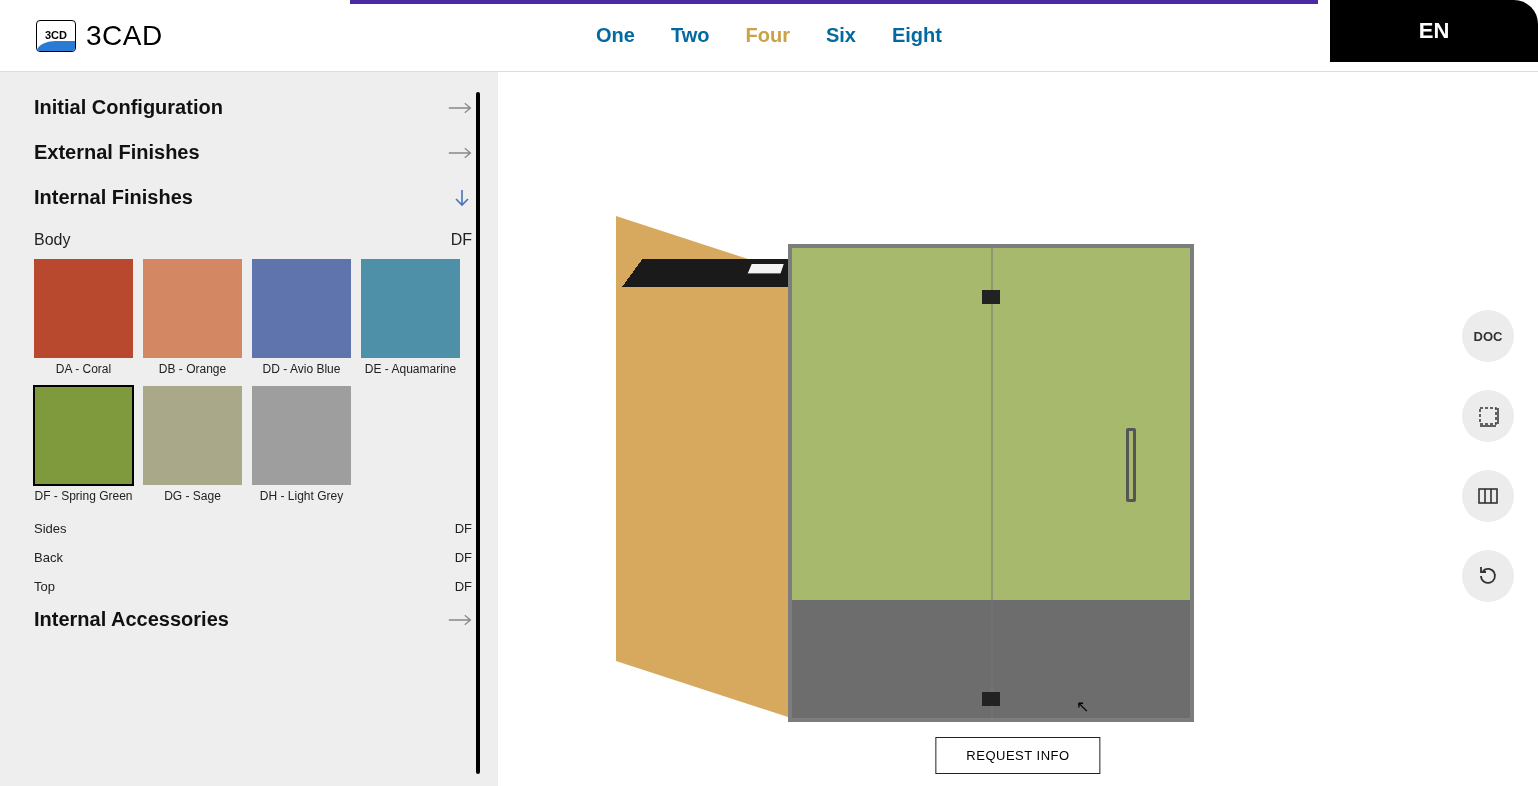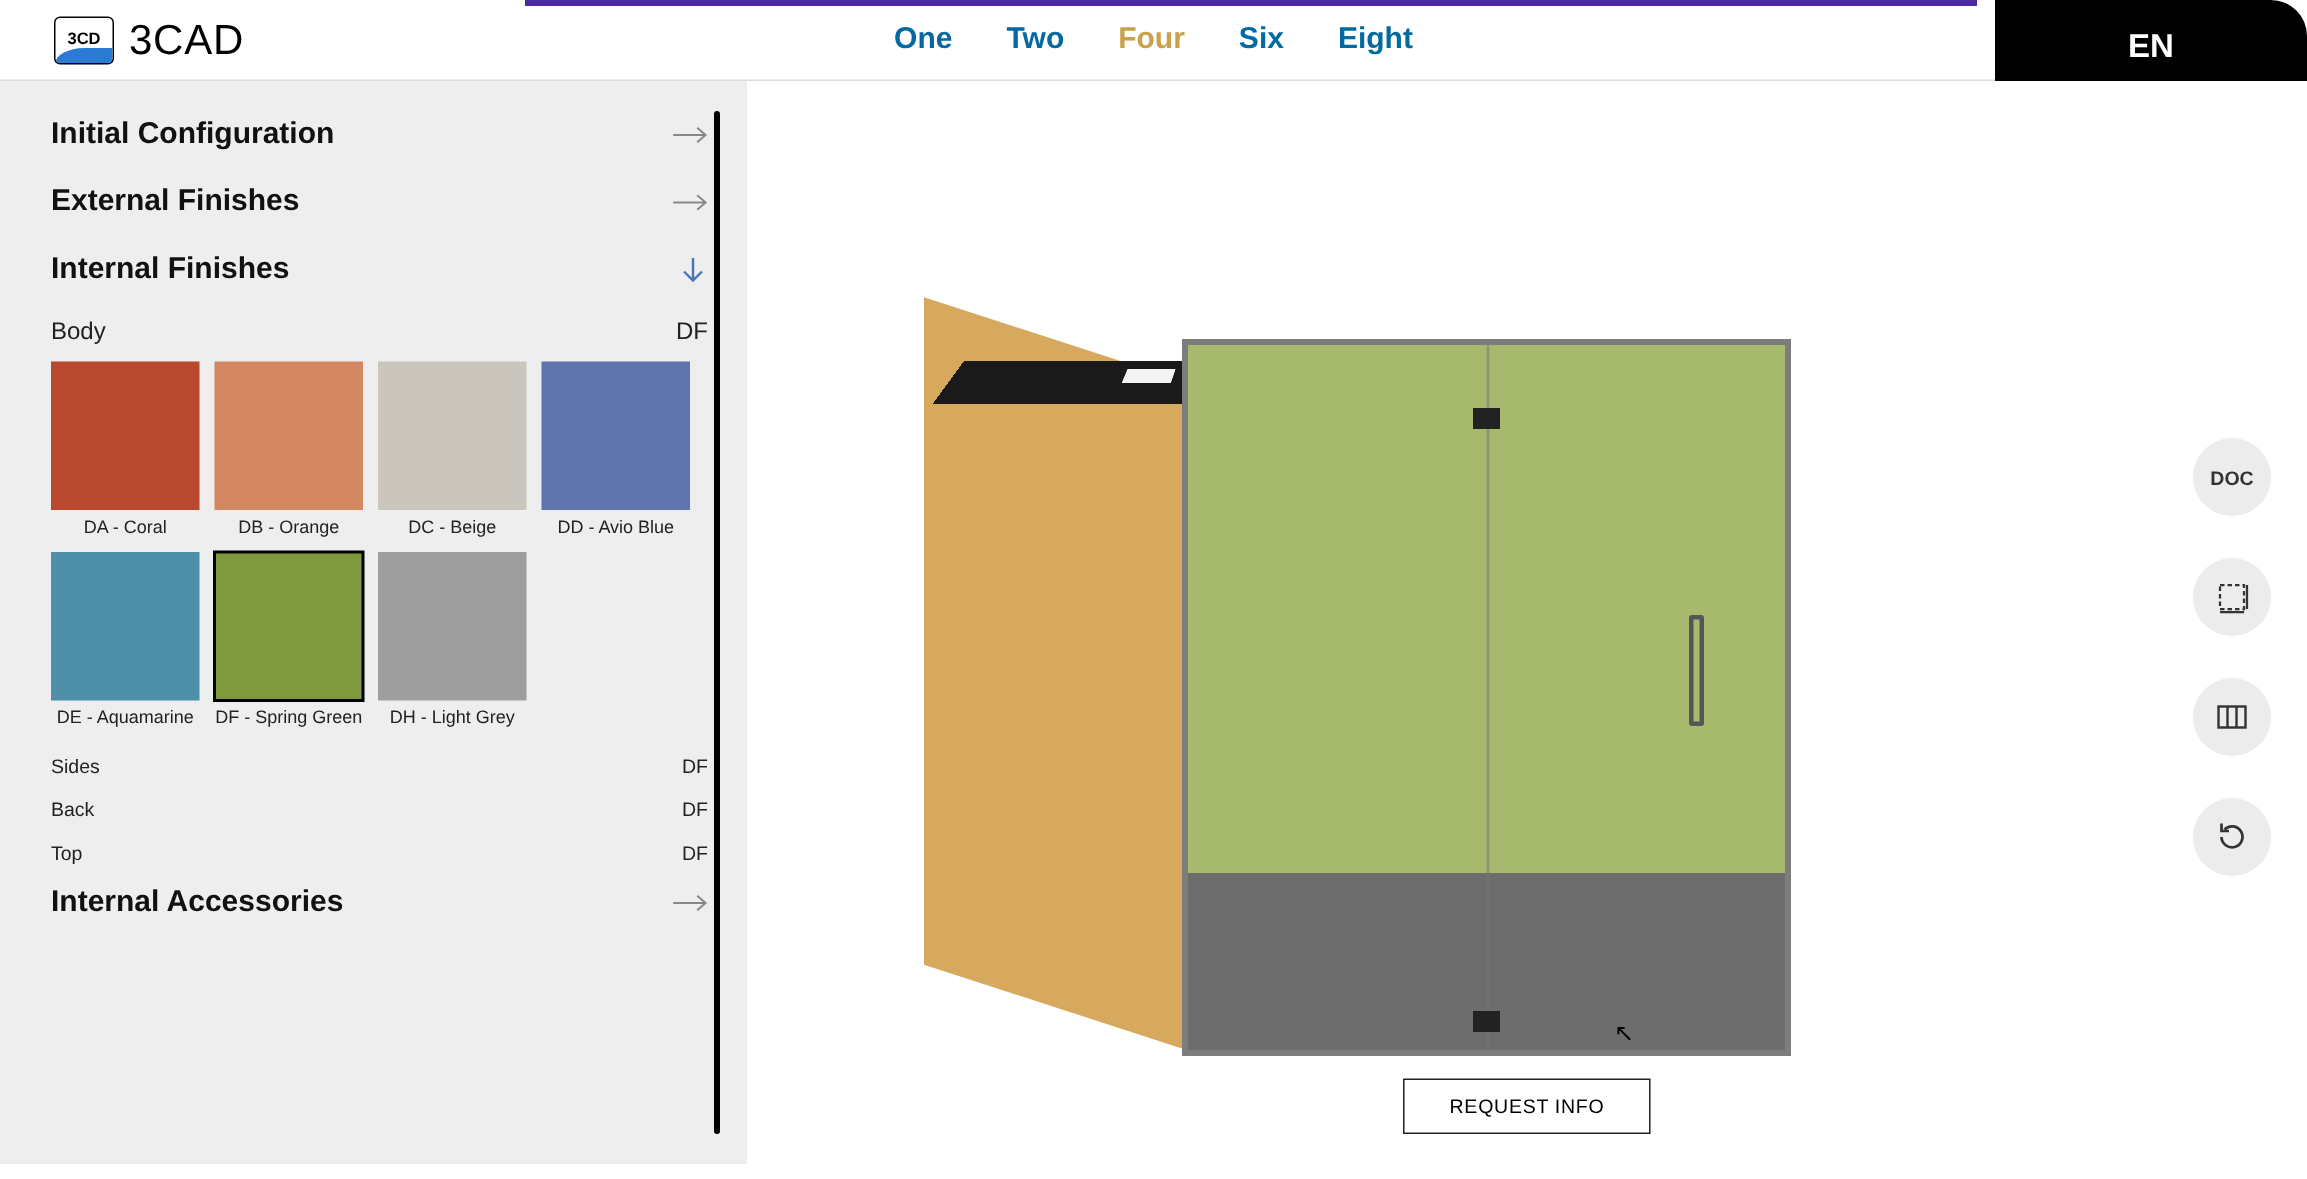--- a/index.html
+++ b/index.html
@@ -1,18 +1,18 @@
 <!DOCTYPE html>
 <html><head>
 <meta charset="utf-8">
 <style>
   * { box-sizing: border-box; margin: 0; padding: 0; }
   html, body { width: 1538px; height: 786px; font-family: Arial, Helvetica, sans-serif; overflow: hidden; background:#fff; }
   
-  .topbar { height: 54px; display: flex; align-items: center; position: relative; border-bottom: 1px solid #ddd; }
+  .topbar { height: 72px; display: flex; align-items: center; position: relative; border-bottom: 1px solid #ddd; }
   .purple-strip { position:absolute; top:0; left:350px; right:220px; height:4px; background:#4b2aa3; }
   .logo { display:flex; align-items:center; gap:10px; margin-left:36px; }
   .logo-badge { width:40px; height:32px; border:1px solid #000; border-radius:4px; display:flex; flex-direction:column; align-items:center; justify-content:center; font-size:11px; font-weight:700; position:relative; overflow:hidden;}
   .logo-badge .txt { line-height:1; }
   .logo-badge .wave { position:absolute; bottom:0; left:0; right:0; height:10px; background:#2a7bd4; border-top-left-radius:50% 100%; }
   .logo-text { font-size:28px; font-weight:500; letter-spacing:0.5px; }
   .nav { position:absolute; left:50%; transform:translateX(-50%); display:flex; gap:36px; font-size:20px; font-weight:700; }
   .nav-item { cursor:pointer; color:#0369a1; }
   .nav-item.active { color:#c9a24a; }
   .lang { position:absolute; right:0; top:0; height:62px; width:208px; background:#000; color:#fff; display:flex; align-items:center; justify-content:center; font-size:22px; font-weight:700; border-top-right-radius:24px; cursor:pointer;}
@@ -115,34 +115,34 @@
     <div class="swatches" id="swatches">
         <div class="swatch-wrap">
           <div class="swatch" style="background: rgb(184, 73, 47);"></div>
           <div class="swatch-label">DA - Coral</div>
         </div>
         <div class="swatch-wrap">
           <div class="swatch" style="background: rgb(212, 135, 99);"></div>
           <div class="swatch-label">DB - Orange</div>
         </div>
         <div class="swatch-wrap">
-          <div class="swatch" style="background: rgb(203, 198, 189);"></div>
-          <div class="swatch-label">DC - Beige</div>
-        </div>
-        <div class="swatch-wrap">
           <div class="swatch" style="background: rgb(95, 116, 172);"></div>
           <div class="swatch-label">DD - Avio Blue</div>
         </div>
         <div class="swatch-wrap">
           <div class="swatch" style="background: rgb(77, 144, 168);"></div>
           <div class="swatch-label">DE - Aquamarine</div>
         </div>
         <div class="swatch-wrap">
           <div class="swatch selected" style="background: rgb(126, 154, 61);"></div>
           <div class="swatch-label">DF - Spring Green</div>
+        </div>
+        <div class="swatch-wrap">
+          <div class="swatch" style="background: rgb(169, 169, 138);"></div>
+          <div class="swatch-label">DG - Sage</div>
         </div>
         <div class="swatch-wrap">
           <div class="swatch" style="background: rgb(158, 158, 158);"></div>
           <div class="swatch-label">DH - Light Grey</div>
         </div>
       </div>
 
     <div id="props">
         <div class="prop-row">
           <span>Sides</span>

